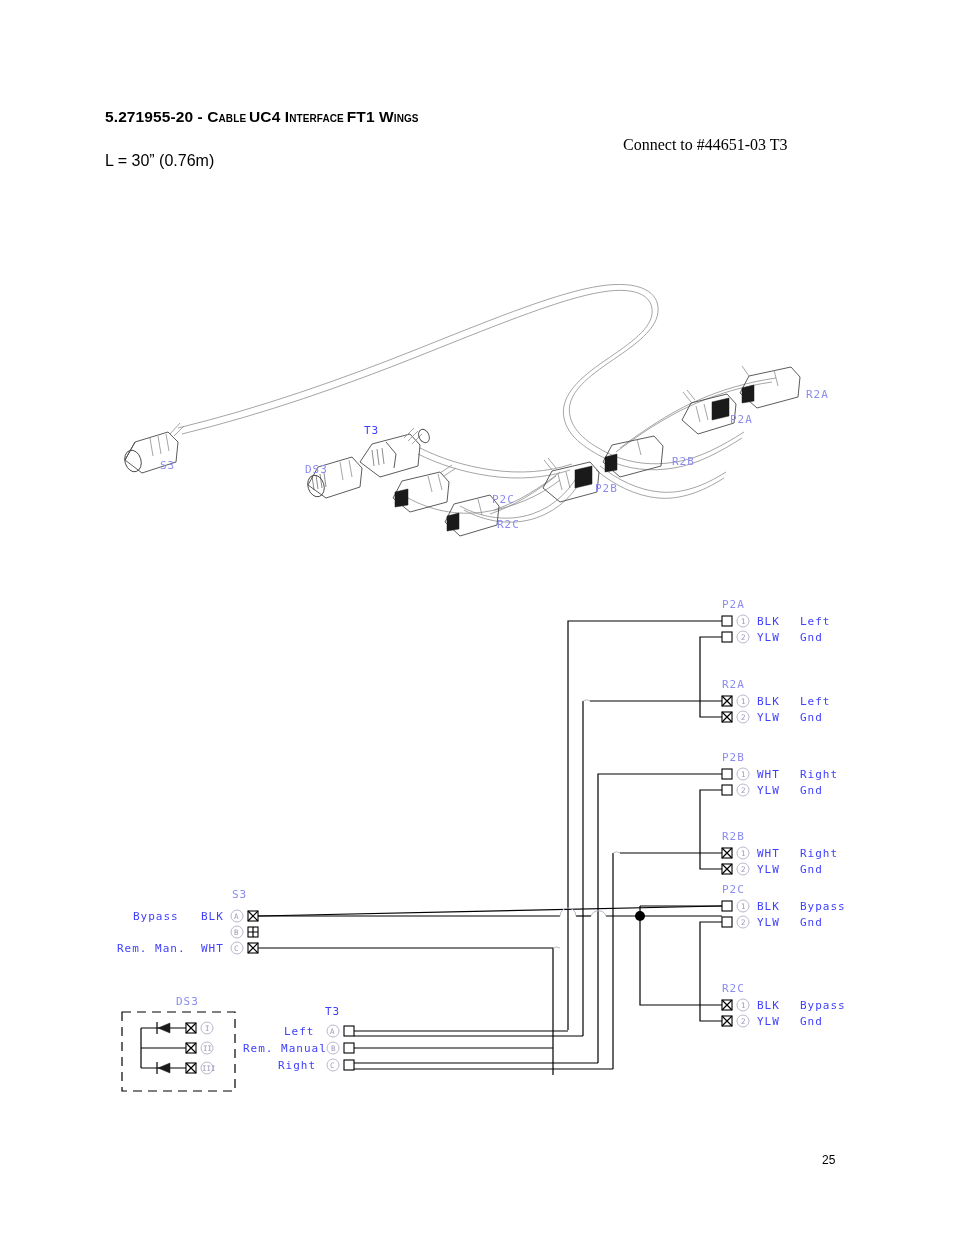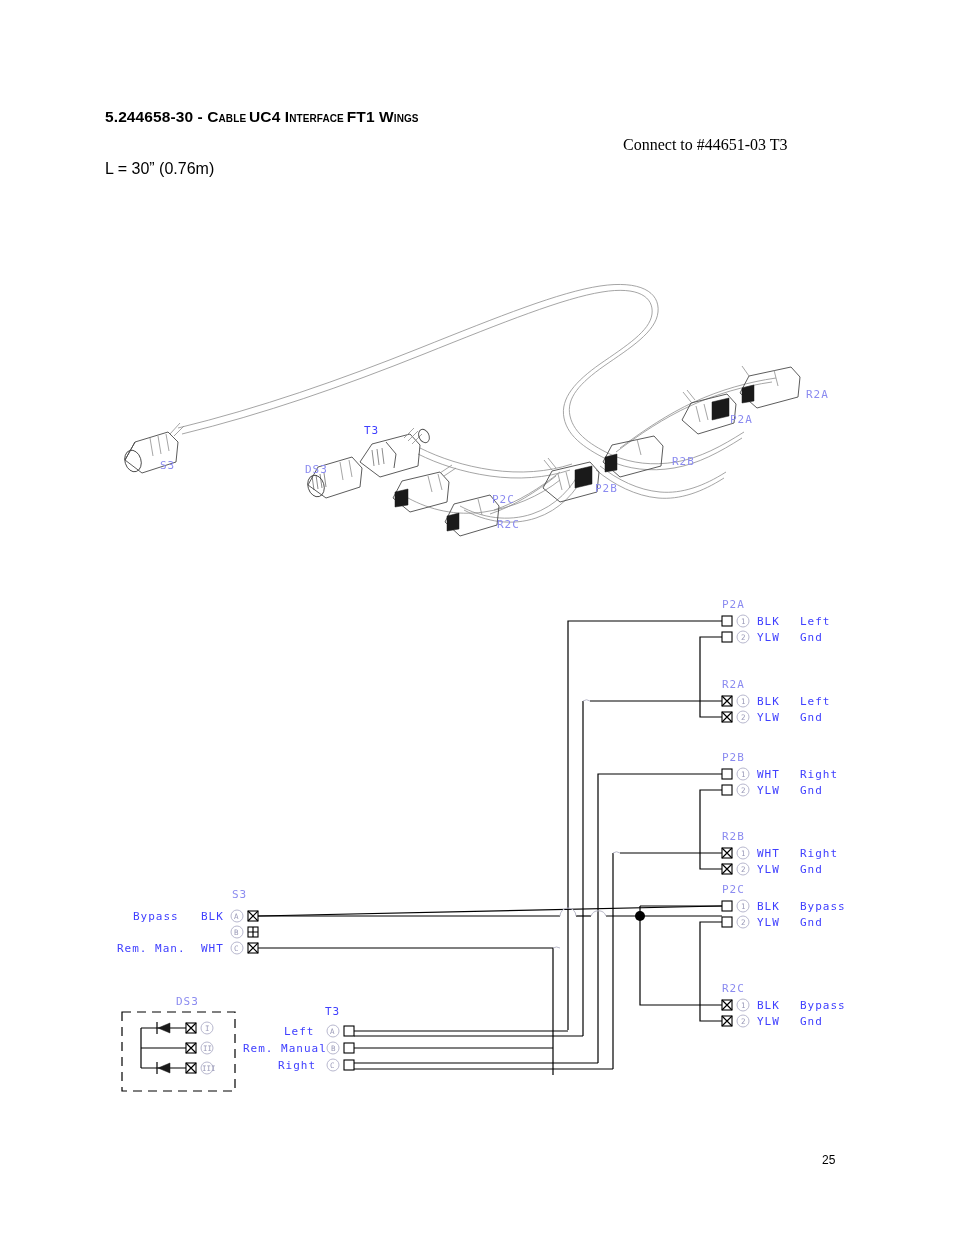--- a/index.html
+++ b/index.html
@@ -28,21 +28,21 @@
     letter-spacing: 0.1px;
     white-space: nowrap;
   }
   #section-heading .num { }
   
   .sc { font-size: 10px; }
 
   #length-note {
     position: absolute;
     left: 105px;
-    top: 160px;
+    top: 152px;
     font-size: 16px;
   }
   #connect-note {
     position: absolute;
     left: 623px;
     top: 136px;
     font-size: 16px;
     white-space: nowrap;
     font-family: Liberation Serif, serif;
   }
@@ -94,21 +94,21 @@
   .termbox { stroke: #000; stroke-width: 1.1; fill: #fff; }
   .pincircle { stroke: #b0b0c8; stroke-width: 0.9; fill: none; }
   .hop { stroke: #b9b9c9; stroke-width: 1.0; fill: none; }
   .dashbox { stroke: #000; stroke-width: 1.2; fill: none; stroke-dasharray: 9 6; }
   .conn-dark { fill: #1a1a1a; stroke: #1a1a1a; stroke-width: 0.5; }
 </style>
 </head>
 <body>
 
 <div id="section-heading">
-  <span class="num">5.2</span><span>44658-30 - </span><span>C</span><span class="sc">ABLE </span><span>UC4 </span><span>I</span><span class="sc">NTERFACE </span><span>FT1 </span><span>W</span><span class="sc">INGS</span>
+  <span class="num">5.2</span><span>71955-20 - </span><span>C</span><span class="sc">ABLE </span><span>UC4 </span><span>I</span><span class="sc">NTERFACE </span><span>FT1 </span><span>W</span><span class="sc">INGS</span>
 </div>
 
 <div id="length-note">L = 30” (0.76m)</div>
 <div id="connect-note">Connect to #44651-03 T3</div>
 
 <div id="pictorial-drawing">
 <svg width="954" height="390" viewBox="0 0 954 390" xmlns="http://www.w3.org/2000/svg">
 
   <g>
     <path class="harness-dk" d="M125,280 L135,262 L168,252 L178,262 L176,282 L142,293 Z"></path>

